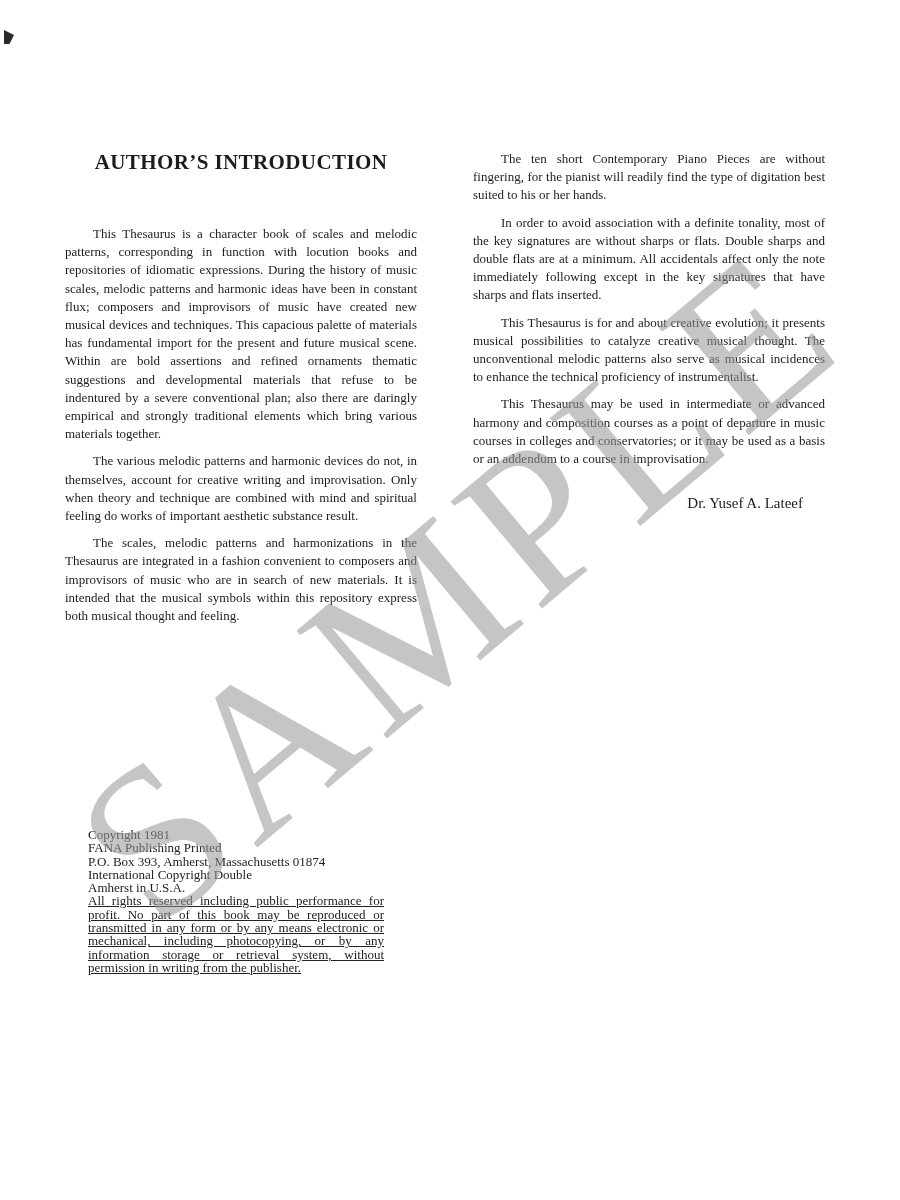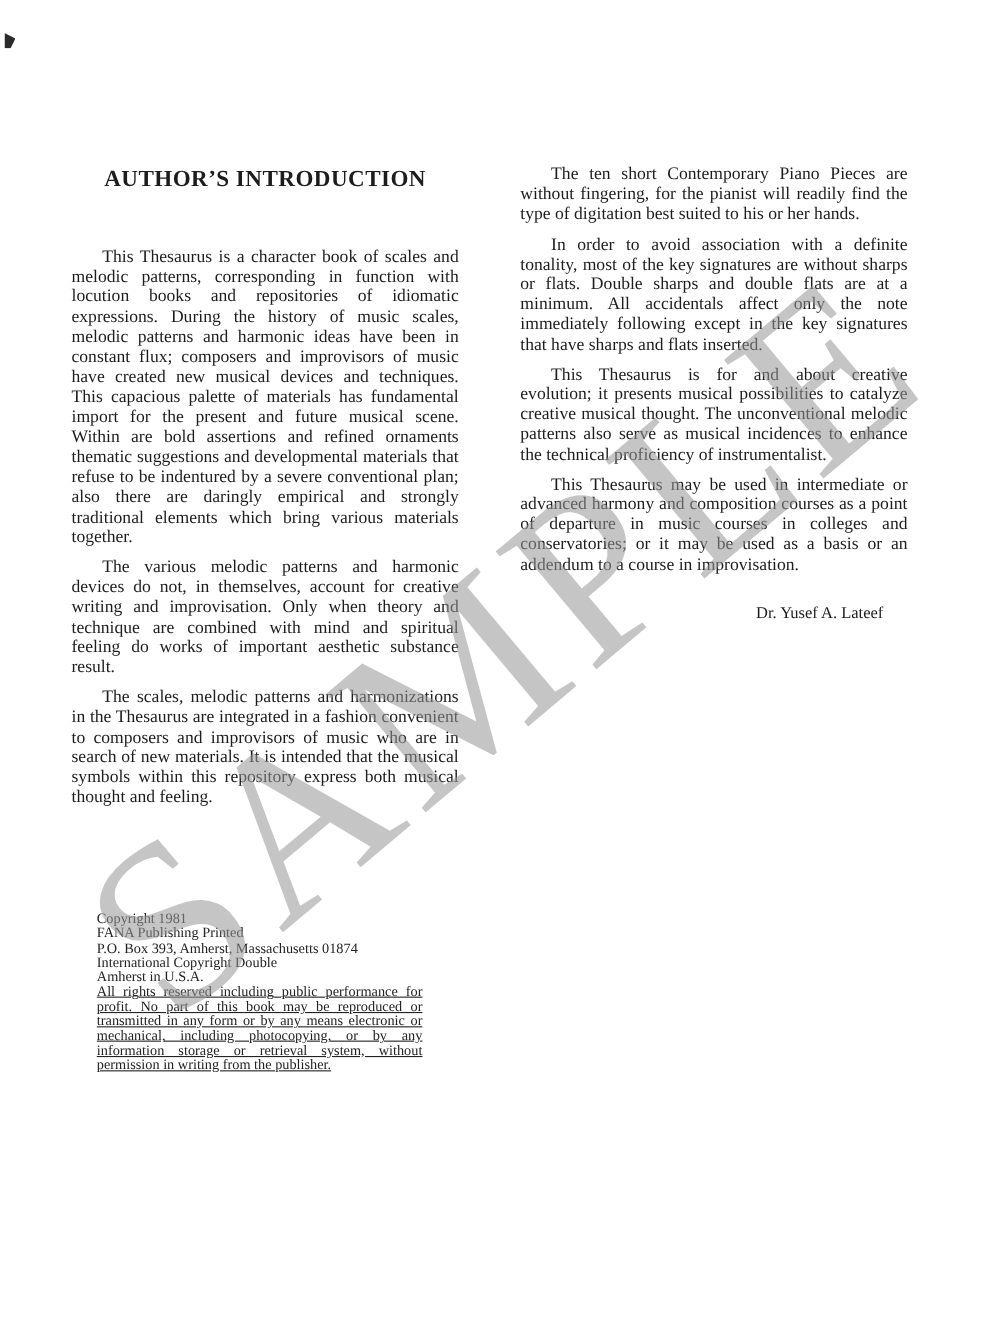--- a/index.html
+++ b/index.html
@@ -38,21 +38,21 @@
   .title {
     font-size: 21px;
     font-weight: bold;
     text-align: center;
     letter-spacing: 0.4px;
     margin-bottom: 50px;
     white-space: nowrap;
   }
 
   .col p {
-    font-size: 16px;
+    font-size: 13px;
     line-height: 18.2px;
     text-align: justify;
     text-indent: 28px;
     margin-bottom: 9px;
   }
 
   .signature {
     font-size: 15px;
     text-align: right;
     padding-right: 22px;

